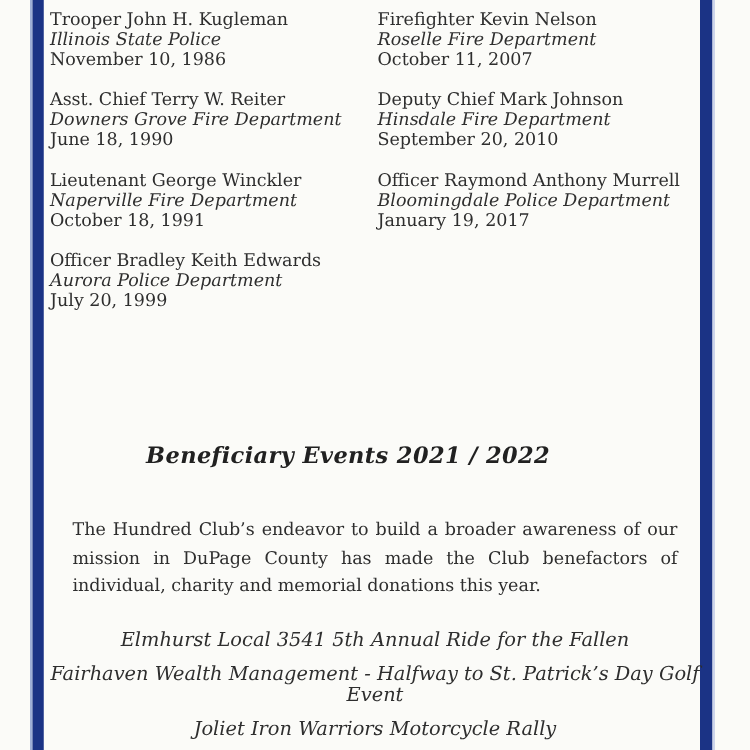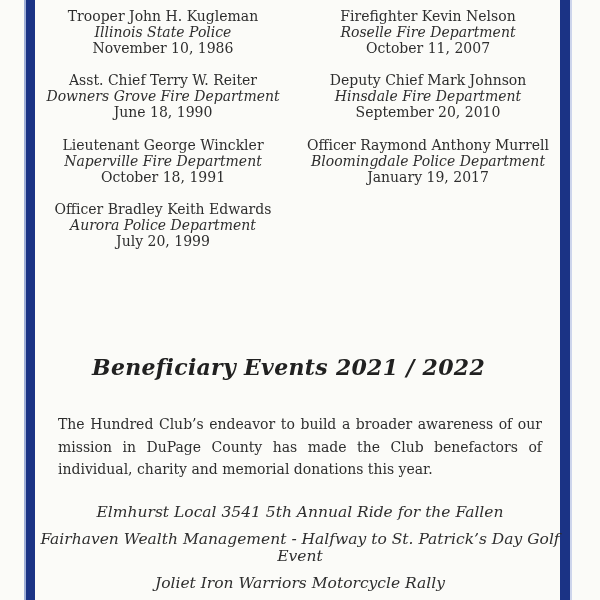--- a/index.html
+++ b/index.html
@@ -16,42 +16,40 @@
   .rule { position: absolute; top: 0; height: 600px; }
   .rule-light-left  { left: 24px; width: 2px;  background: #9fafd6; }
   .rule-navy-left   { left: 26px; width: 9px;  background: #1b3385; }
   .rule-navy-right  { left: 560px; width: 10px; background: #1b3385; }
   .rule-light-right { left: 570px; width: 2px;  background: #cdd5ec; }
 
   
   .memorial-col {
     position: absolute;
     top: 8px;
-    text-align: center;
     font-size: 14px;
     line-height: 1.15;
   }
   .memorial-col.left  { left: 40px;  width: 246px; }
   .memorial-col.right { left: 302px; width: 252px; }
   .entry { margin-bottom: 16px; }
   .entry .dept { font-style: italic; }
 
   
   .section-title {
     position: absolute;
     top: 354px;
     left: 36px;
     width: 485px;
     text-align: center;
-    font-size: 22px;
+    font-size: 18px;
     font-weight: bold;
     font-style: italic;
     color: #212121;
     letter-spacing: 0.3px;
-    margin-left: 10px;
   }
   .section-paragraph {
     position: absolute;
     top: 413px;
     left: 58px;
     width: 484px;
     font-size: 14px;
     line-height: 22.5px;
     text-align: justify;
     text-justify: inter-word;

